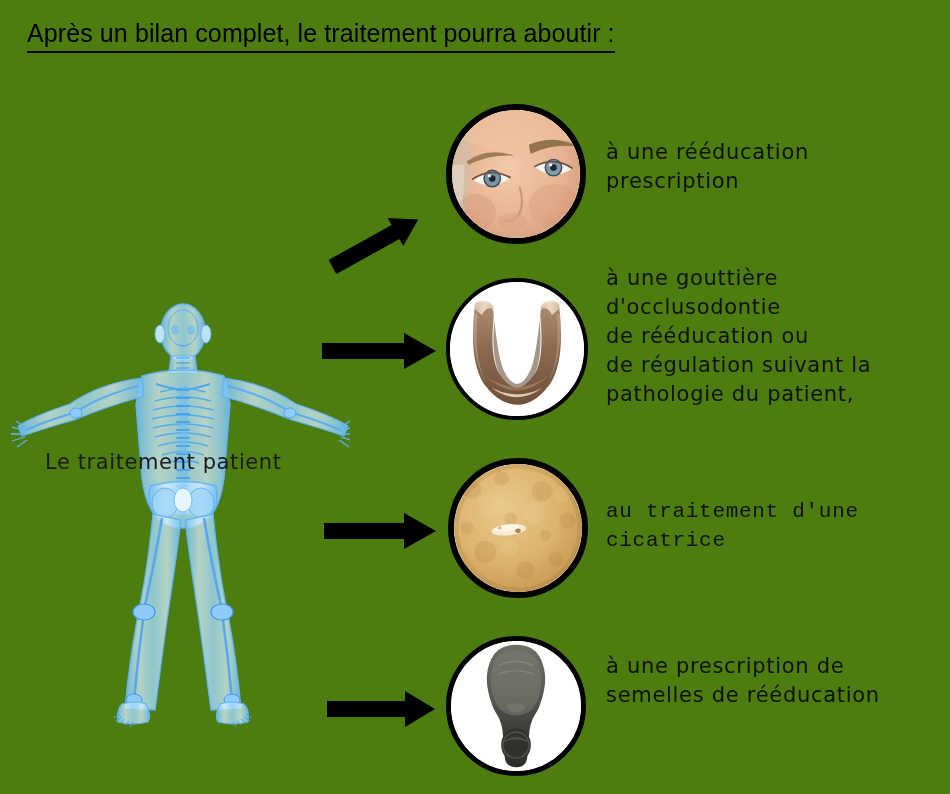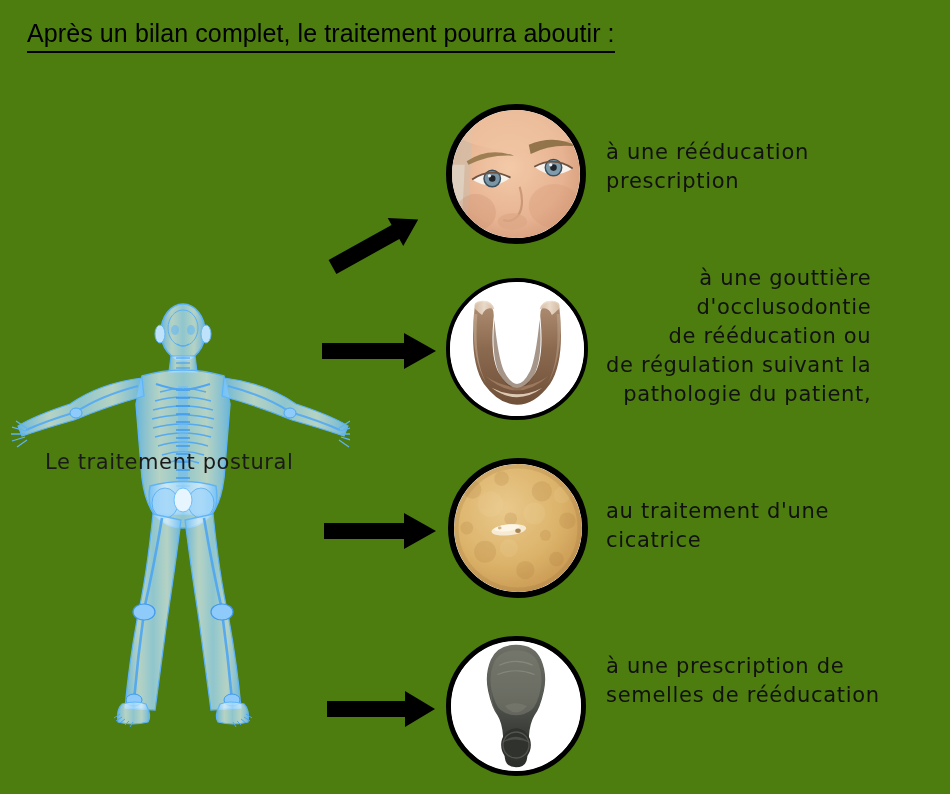--- a/index.html
+++ b/index.html
@@ -84,22 +84,22 @@
   .caption {
     position: absolute;
     font-family: "DejaVu Sans", sans-serif;
     font-size: 21px;
     line-height: 29px;
     color: #111111;
     letter-spacing: 0.7px;
     white-space: pre-line;
   }
   #cap-eye    { left: 606px; top: 138px; }
-  #cap-splint { left: 606px; top: 264px; text-align: right; }
-  #cap-scar   { left: 606px; top: 497px; }
+  #cap-splint { left: 606px; top: 264px; }
+  #cap-scar   { left: 606px; top: 497px; font-family: Liberation Mono, monospace; }
   #cap-sole   { left: 606px; top: 652px; }
 </style>
 </head>
 <body>
 
 <div id="page">
 
   <div id="title">Après un bilan complet, le traitement pourra aboutir :</div>
 
   <div id="body-figure">
@@ -219,21 +219,21 @@
         <path d="M112 404 q14 -4 24 0 q6 12 2 18 q-16 4 -30 0 q-2 -12 4 -18 z" fill="url(#bodyGrad)" stroke="#5fb4f7" stroke-width="1.2"></path>
         <path d="M234 404 q-14 -4 -24 0 q-6 12 -2 18 q16 4 30 0 q2 -12 -4 -18 z" fill="url(#bodyGrad)" stroke="#5fb4f7" stroke-width="1.2"></path>
         <g stroke="#4ea6f2" stroke-width="1" fill="none">
           <path d="M110 414 l-6 4 M112 417 l-6 4 M115 419 l-5 4 M119 421 l-4 4 M123 422 l-3 5"></path>
           <path d="M236 414 l6 4 M234 417 l6 4 M231 419 l5 4 M227 421 l4 4 M223 422 l3 5"></path>
         </g>
       </g>
     </svg>
   </div>
 
-  <div id="posture-label">Le traitement postural</div>
+  <div id="posture-label">Le traitement patient</div>
 
   <div class="arrow" style="left:326px; top:205px;">
     <svg width="110" height="70" viewBox="0 0 110 70">
       <g transform="rotate(-29 10 60)">
         <path d="M6 52 L78 52 L78 44 L104 60 L78 76 L78 68 L6 68 Z" fill="#000000"></path>
       </g>
     </svg>
   </div>
 
   <div class="arrow" style="left:320px; top:332px;">

